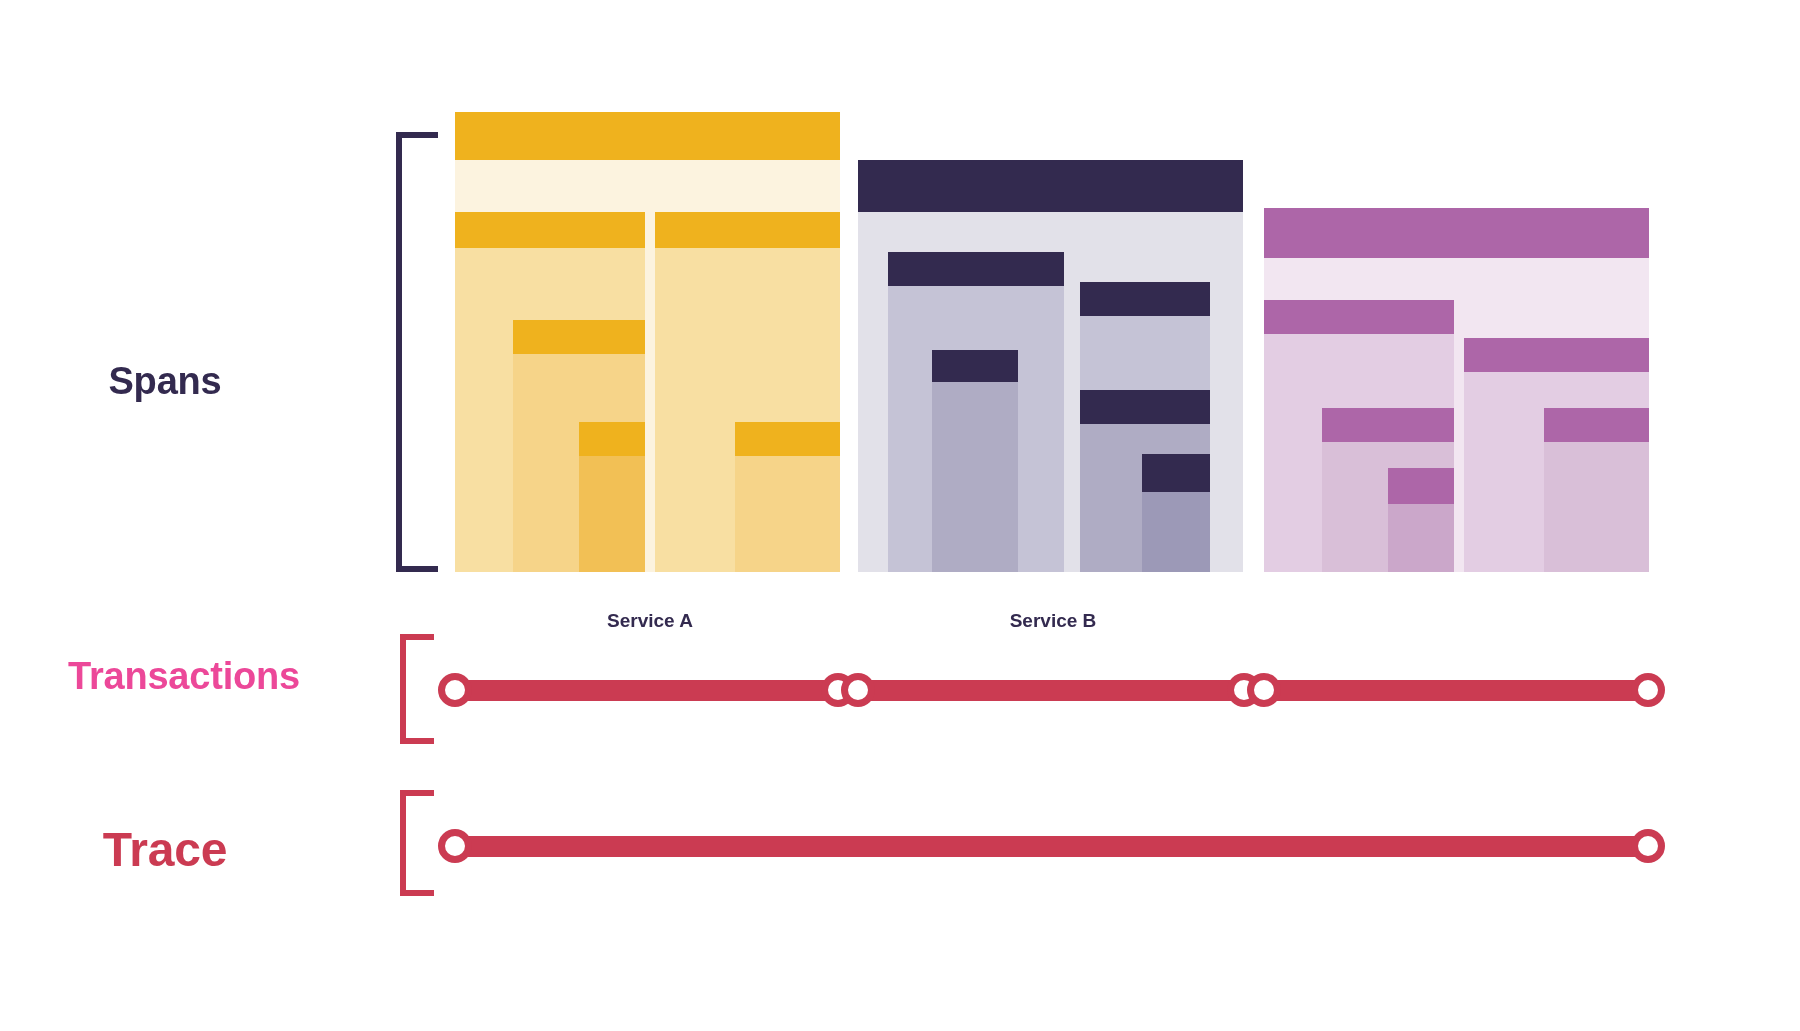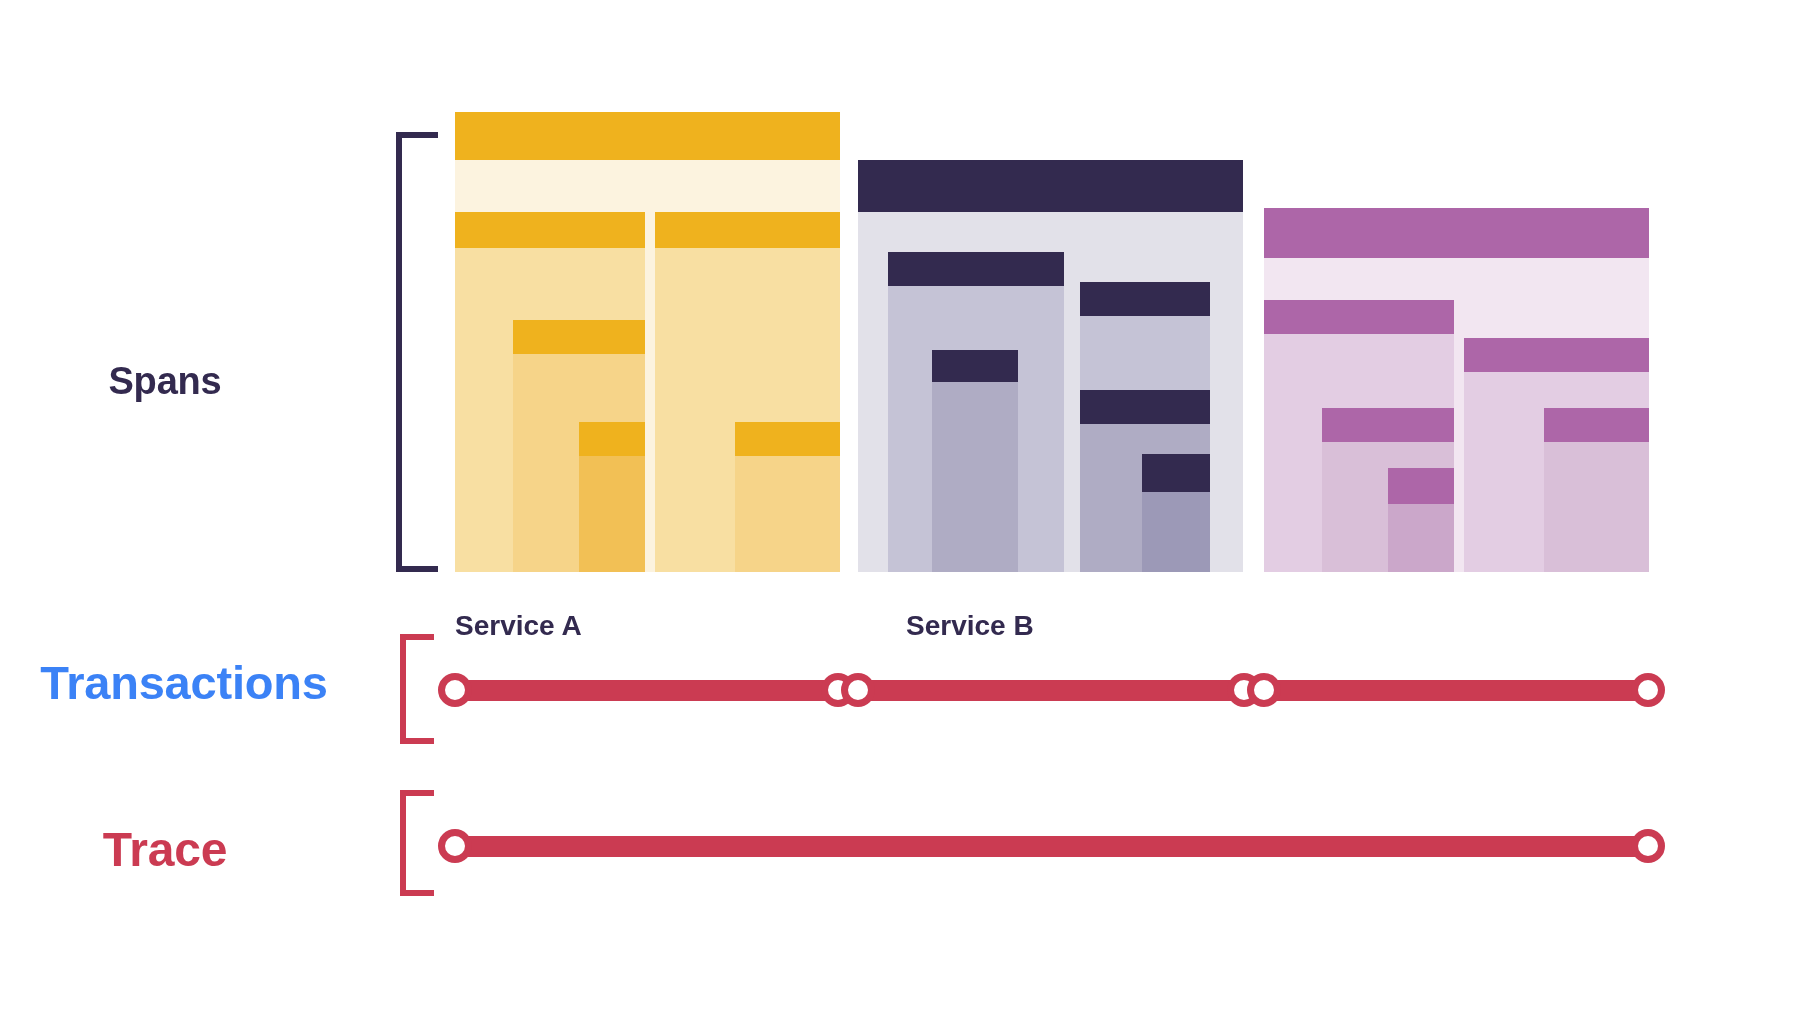--- a/index.html
+++ b/index.html
@@ -33,22 +33,22 @@
     left: 0;
     width: 330px;
     top: 360px;
     font-size: 38px;
     color: #332A4F;
   }
   #label-transactions {
     left: 0;
     width: 368px;
     top: 655px;
-    font-size: 47px;
-    color: #3b82f6;
+    font-size: 38px;
+    color: #ec4899;
   }
   #label-trace {
     left: 0;
     width: 330px;
     top: 822px;
     font-size: 48px;
     color: #CB3B52;
   }
 
   
@@ -102,23 +102,24 @@
   }
   .span-head {
     position: absolute;
     left: 0;
     top: 0;
     width: 100%;
   }
   .service-caption {
     position: absolute;
     top: 610px;
-    font-size: 28px;
+    font-size: 19px;
     font-weight: bold;
     color: #332A4F;
+    text-align: center;
     white-space: nowrap;
   }
 
   
   .timeline-row {
     position: absolute;
     left: 0;
     width: 1800px;
   }
   .tl-bar {
@@ -181,21 +182,21 @@
         <div class="span-box" style="left: 222px; width: 130px; height: 290px; background: rgb(197, 195, 214);">
           <div class="span-head" style="height: 34px; background: rgb(51, 42, 79);"></div>
         </div>
         <div class="span-box" style="left: 222px; width: 130px; height: 182px; background: rgb(175, 172, 196);">
           <div class="span-head" style="height: 34px; background: rgb(51, 42, 79);"></div>
         </div>
         <div class="span-box" style="left: 284px; width: 68px; height: 118px; background: rgb(156, 153, 183);">
           <div class="span-head" style="height: 38px; background: rgb(51, 42, 79);"></div>
         </div>
       </div>
-      <div class="service-caption" style="left: 906px; width: 390px;">Service B</div>
+      <div class="service-caption" style="left: 858px; width: 390px;">Service B</div>
       <div class="service-group" style="left: 1264px; bottom: 28px; width: 390px; height: 460px;">
         <div class="span-box" style="left: 0px; width: 385px; height: 364px; background: rgb(242, 230, 241);">
           <div class="span-head" style="height: 50px; background: rgb(173, 102, 168);"></div>
         </div>
         <div class="span-box" style="left: 0px; width: 190px; height: 272px; background: rgb(227, 205, 227);">
           <div class="span-head" style="height: 34px; background: rgb(173, 102, 168);"></div>
         </div>
         <div class="span-box" style="left: 58px; width: 132px; height: 164px; background: rgb(217, 191, 216);">
           <div class="span-head" style="height: 34px; background: rgb(173, 102, 168);"></div>
         </div>

